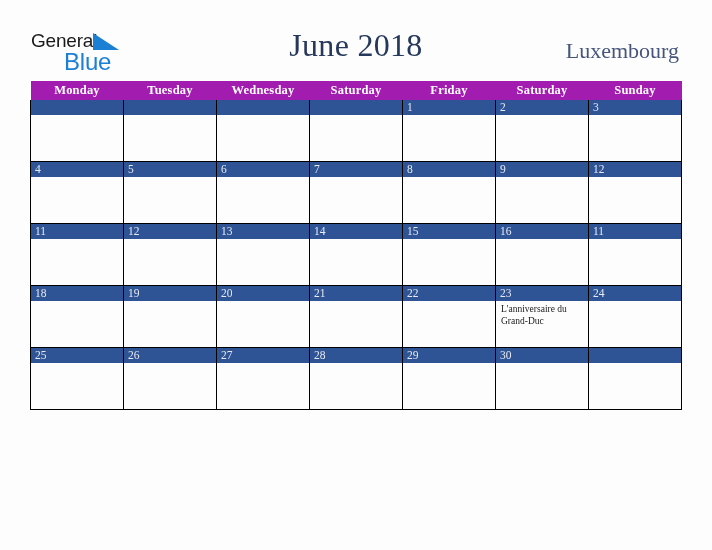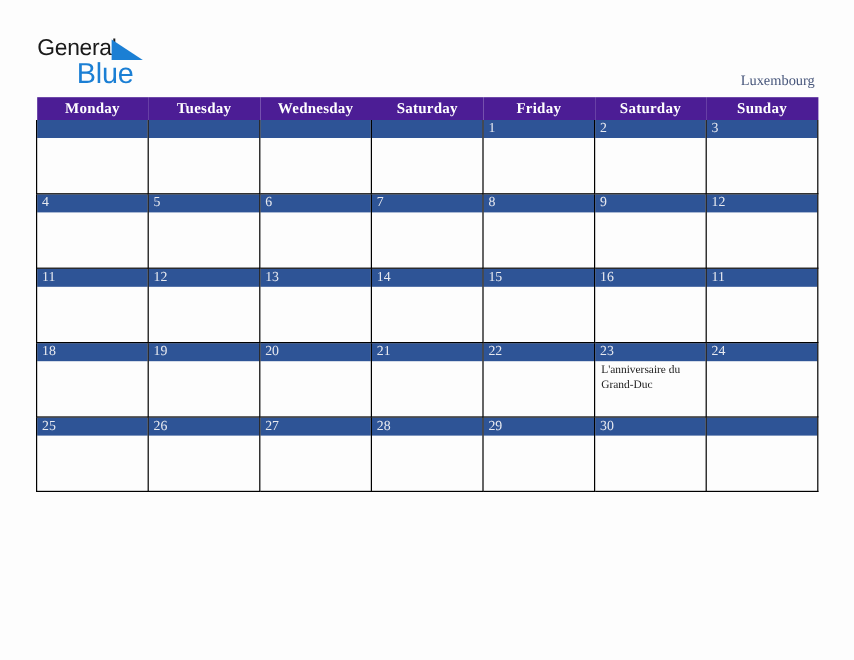--- a/index.html
+++ b/index.html
@@ -80,42 +80,42 @@
     font-family: "Liberation Serif", serif;
     font-size: 32px;
     font-weight: 400;
     color: #26385c;
     letter-spacing: 0.3px;
   }
 
   .country {
     position: absolute;
     right: 33px;
-    top: 60px;
-    font-family: "Liberation Serif", serif;
-    font-size: 12px;
+    top: 38px;
+    font-family: "Liberation Serif", serif;
+    font-size: 22px;
     font-weight: 400;
     color: #46557a;
     white-space: nowrap;
   }
 
   
   .cal-wrap {
     position: absolute;
     left: 30px;
     top: 81px;
     width: 652px;
   }
   table.cal {
     border-collapse: collapse;
     table-layout: fixed;
     width: 652px;
   }
   table.cal th {
-    background: #4c1d95;
+    background: #a21caf;
     color: #ffffff;
     font-family: "Liberation Serif", serif;
     font-size: 12.5px;
     font-weight: bold;
     height: 19px;
     padding: 0;
     text-align: center;
     border: none;
     letter-spacing: 0.2px;
   }
@@ -164,20 +164,21 @@
 <div class="page">
 
   <div class="header">
 
     <div class="logo">
       <span class="logo-row1">General</span>
       <span class="logo-tri"></span>
       <span class="logo-row2">Blue</span>
     </div>
 
+    <div class="title">June 2018</div>
 
     <div class="country">Luxembourg</div>
 
   </div>
 
   <div class="cal-wrap">
     <table class="cal">
       <thead>
         <tr id="weekday-row">
             <th>Monday</th>

